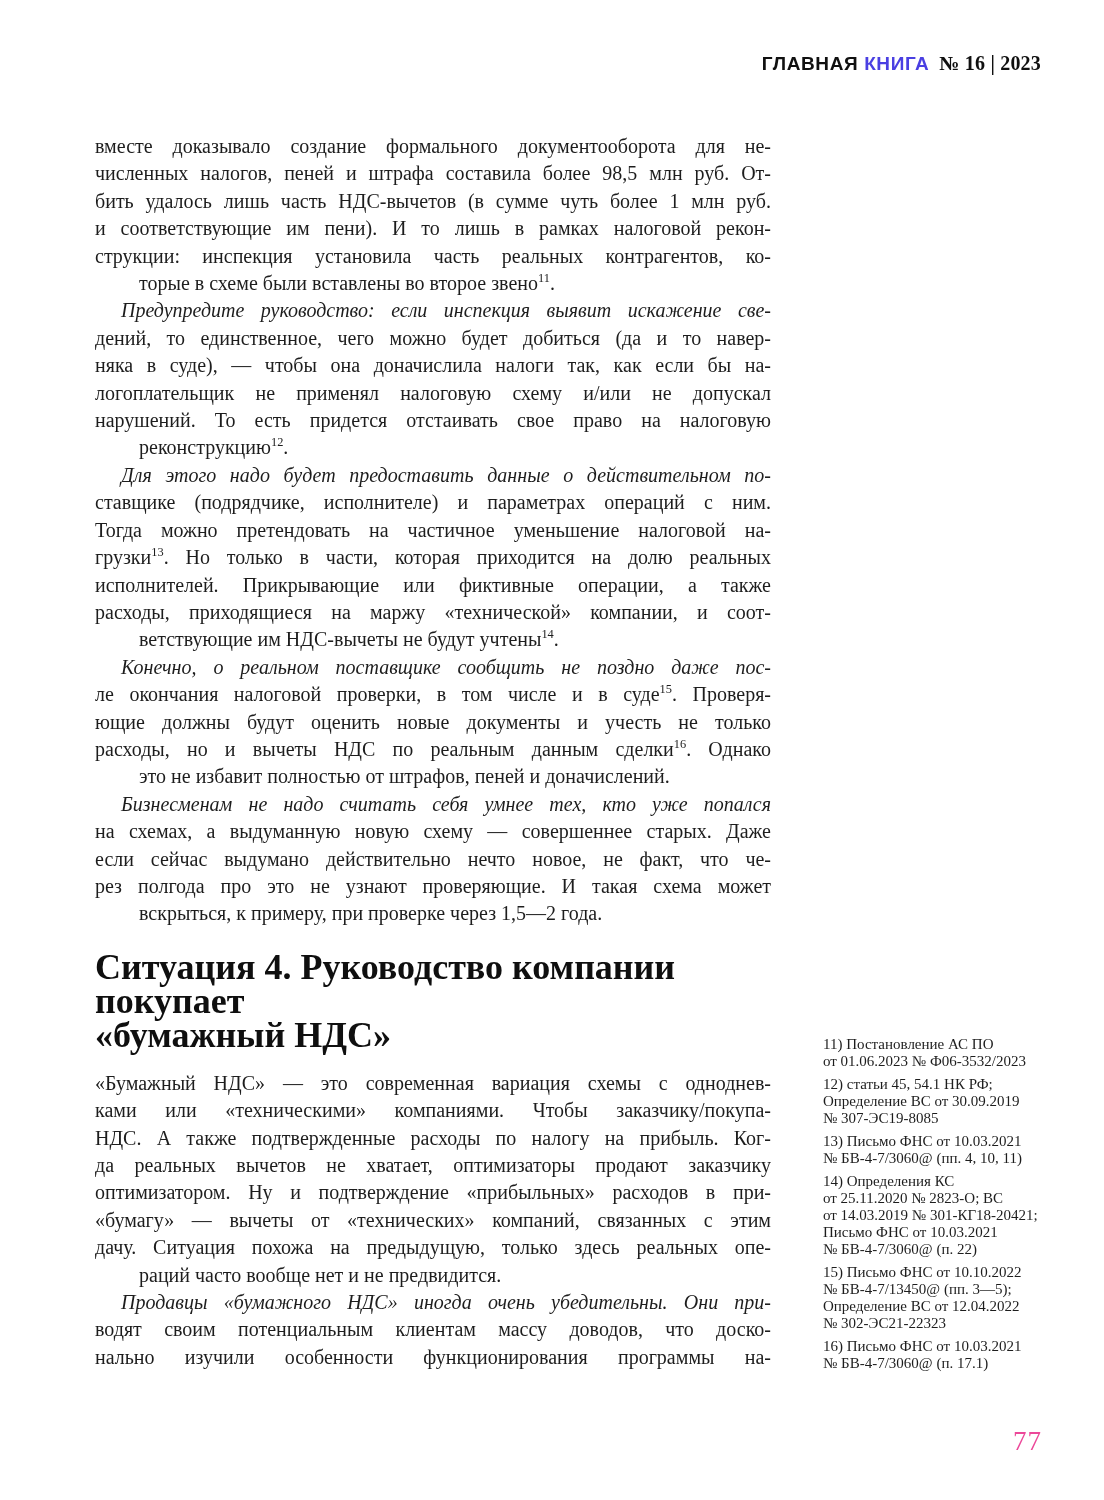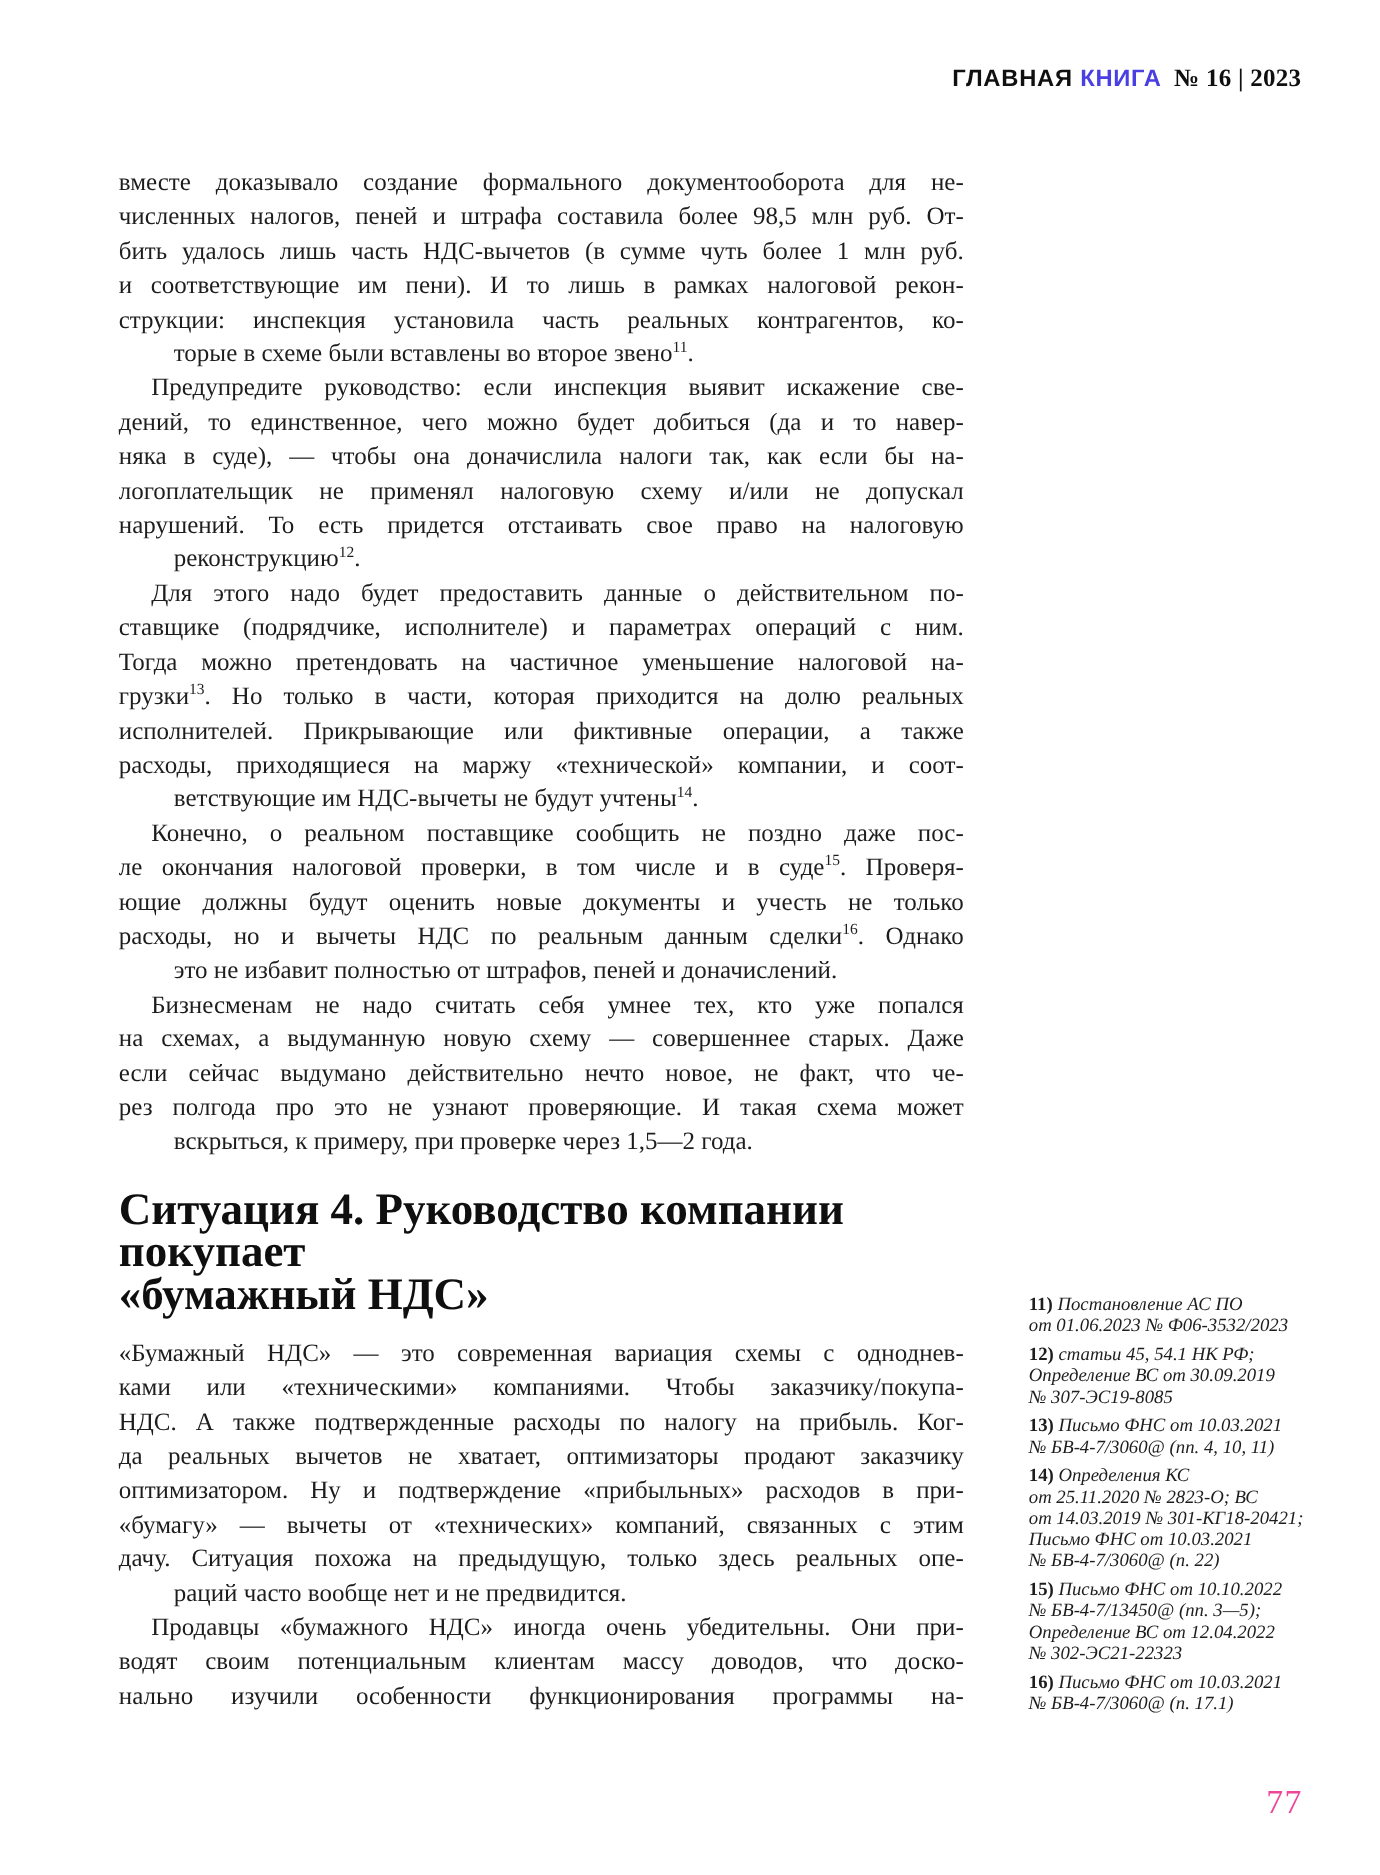--- a/index.html
+++ b/index.html
@@ -39,21 +39,21 @@
     left: 95px; top: 133px;
     width: 676px;
     font-size: 20px;
     line-height: 27.4px;
   }
   .line {
     text-align: justify;
     text-align-last: justify;
   }
   .line.lastline { text-align-last: left; margin-left: 44px; }
-  .line.firstindent { text-indent: 26px; }
+  .line.firstindent { text-indent: 26px; font-style: italic; }
   sup {
     font-size: 0.62em;
     line-height: 0;
     vertical-align: super;
     letter-spacing: 0;
   }
 
   .section-heading {
     font-size: 36px;
     line-height: 34px;
@@ -67,22 +67,22 @@
   
   .sidebar {
     position: absolute;
     left: 823px; top: 1036px;
     width: 224px;
     font-size: 15px;
     line-height: 17px;
     color: #1d1d1d;
   }
   .footnote { margin-bottom: 6px; }
-  .fn-num { font-weight: bold; }
-  .fn-text { white-space: pre-line; font-style: italic; }
+  .fn-num { font-weight: normal; }
+  .fn-text { white-space: pre-line; }
 
   
   .pagenum {
     position: absolute;
     left: 1013px; top: 1426px;
     font-size: 27px;
     color: #ec4899;
     letter-spacing: 1px;
   }
 </style>

